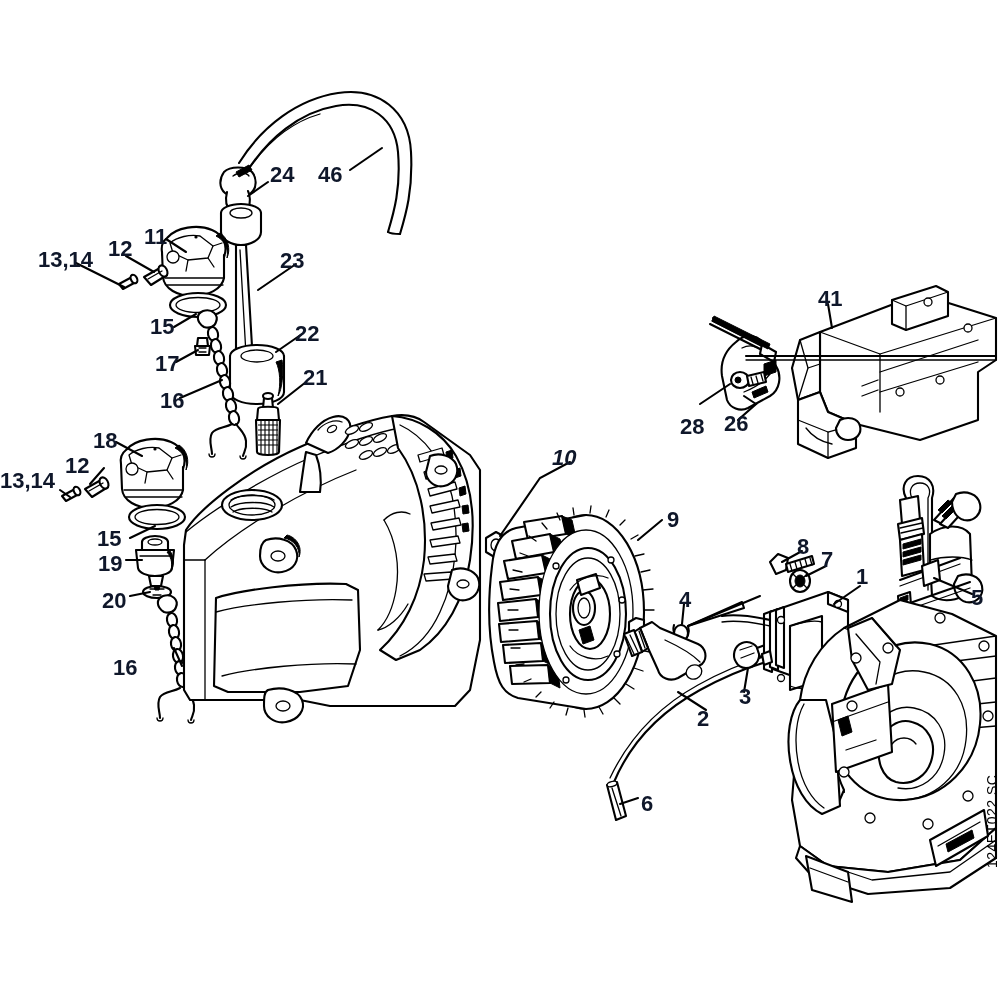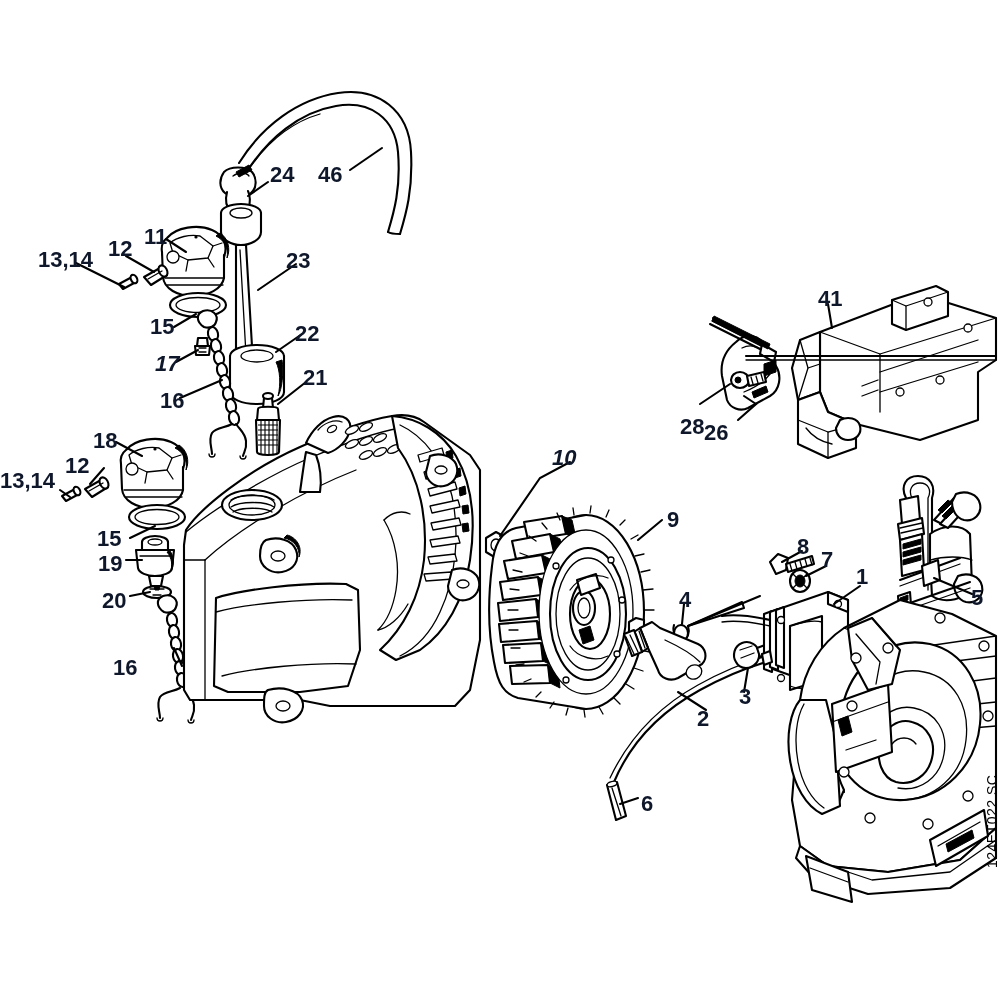--- a/index.html
+++ b/index.html
@@ -633,30 +633,30 @@
   <div class="lbl" style="left:641px;top:793px;">6</div>
   <div class="lbl" style="left:821px;top:549px;">7</div>
   <div class="lbl" style="left:797px;top:536px;">8</div>
   <div class="lbl" style="left:667px;top:509px;">9</div>
   <div class="lbl" style="left:552px;top:447px;font-style:italic;">10</div>
   <div class="lbl" style="left:144px;top:226px;">11</div>
   <div class="lbl" style="left:108px;top:238px;">12</div>
   <div class="lbl" style="left:38px;top:249px;">13,14</div>
   <div class="lbl" style="left:150px;top:316px;">15</div>
   <div class="lbl" style="left:160px;top:390px;">16</div>
-  <div class="lbl" style="left:155px;top:353px;font-style:italic;">17</div>
+  <div class="lbl" style="left:155px;top:353px;">17</div>
   <div class="lbl" style="left:93px;top:430px;text-align:right;">18</div>
   <div class="lbl" style="left:98px;top:553px;">19</div>
   <div class="lbl" style="left:102px;top:590px;">20</div>
   <div class="lbl" style="left:303px;top:367px;">21</div>
   <div class="lbl" style="left:295px;top:323px;">22</div>
-  <div class="lbl" style="left:286px;top:250px;">23</div>
+  <div class="lbl" style="left:280px;top:250px;">23</div>
   <div class="lbl" style="left:270px;top:164px;">24</div>
   <div class="lbl" style="left:318px;top:164px;">46</div>
-  <div class="lbl" style="left:704px;top:413px;margin-top:9px;">26</div>
+  <div class="lbl" style="left:724px;top:413px;">26</div>
   <div class="lbl" style="left:818px;top:288px;">41</div>
   <div class="lbl" style="left:680px;top:398px;margin-top:18px;">28</div>
 
   <div class="lbl" style="left:65px;top:455px;">12</div>
   <div class="lbl" style="left:0px;top:470px;">13,14</div>
   <div class="lbl" style="left:97px;top:528px;">15</div>
   <div class="lbl" style="left:113px;top:657px;">16</div>
 
   <div class="code" style="left:984px;top:868px;">124ET022 SC</div>
 

